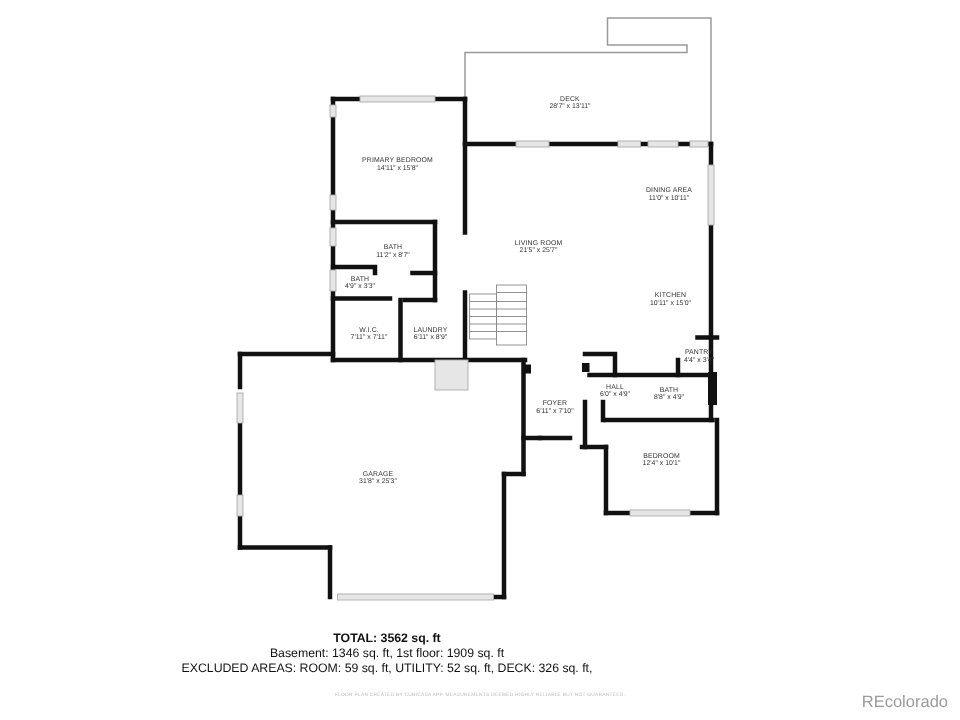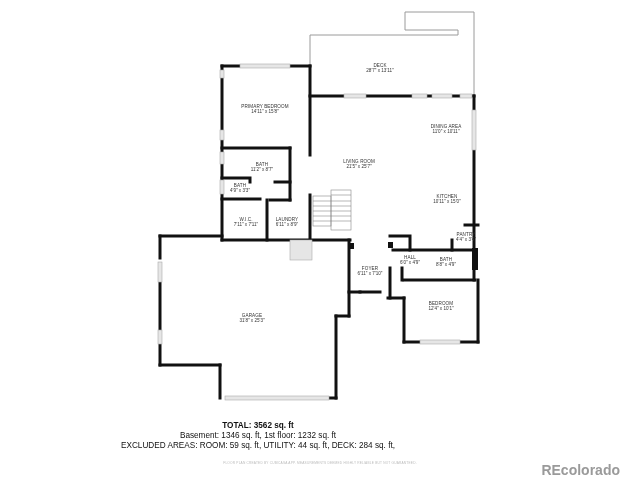--- a/index.html
+++ b/index.html
@@ -4,21 +4,21 @@
 <style>
   html, body { margin:0; padding:0; background:#ffffff; }
   body { width:640px; height:480px; position:relative; overflow:hidden; font-family:"Liberation Sans", sans-serif; }
   #plan { position:absolute; left:0; top:0; width:640px; height:480px; }
   .room-label { position:absolute; text-align:center; color:#333; font-size:4.6px; line-height:5.4px; transform:translateX(-50%); white-space:nowrap; }
   .room-label .rn { display:block; letter-spacing:0.1px; }
   .room-label .rd { display:block; }
   .summary { position:absolute; left:0; width:516px; text-align:center; color:#111; font-size:8.2px; line-height:10px; }
   .summary .total { font-weight:bold; }
   .disclaimer { position:absolute; left:0; top:461px; width:640px; text-align:center; color:#bbb; font-size:3.2px; letter-spacing:0.2px; }
-  .brand { position:absolute; right:20px; top:462px; color:#9a9a9a; font-size:14px;font-weight:bold; }
+  .brand { position:absolute; right:8px; top:462px; color:#9a9a9a; font-size:11px; }
 </style>
 </head>
 <body>
 
 <svg id="plan" viewBox="0 0 640 480" xmlns="http://www.w3.org/2000/svg">
 
   <g fill="none" stroke="#9a9a9a" stroke-width="1">
     <polyline points="310,95 310,35 458,35 458,30 405,30 405,12 474,12 474,95"></polyline>
   </g>
 
@@ -165,18 +165,18 @@
       <span class="rd">12'4" x 10'1"</span>
     </div>
   <div class="room-label" style="left:252px;top:313px;">
       <span class="rn">GARAGE</span>
       <span class="rd">31'8" x 25'3"</span>
     </div>
 </div>
 
 <div class="summary" style="top:421px;">
   <div class="total">TOTAL: 3562 sq. ft</div>
-  <div>Basement: 1346 sq. ft, 1st floor: 1232 sq. ft</div>
-  <div>EXCLUDED AREAS: ROOM: 59 sq. ft, UTILITY: 44 sq. ft, DECK: 284 sq. ft,</div>
+  <div>Basement: 1346 sq. ft, 1st floor: 1909 sq. ft</div>
+  <div>EXCLUDED AREAS: ROOM: 59 sq. ft, UTILITY: 52 sq. ft, DECK: 326 sq. ft,</div>
 </div>
 
 <div class="disclaimer">FLOOR PLAN CREATED BY CUBICASA APP. MEASUREMENTS DEEMED HIGHLY RELIABLE BUT NOT GUARANTEED.</div>
 <div class="brand">REcolorado</div>
 
 </body></html>

